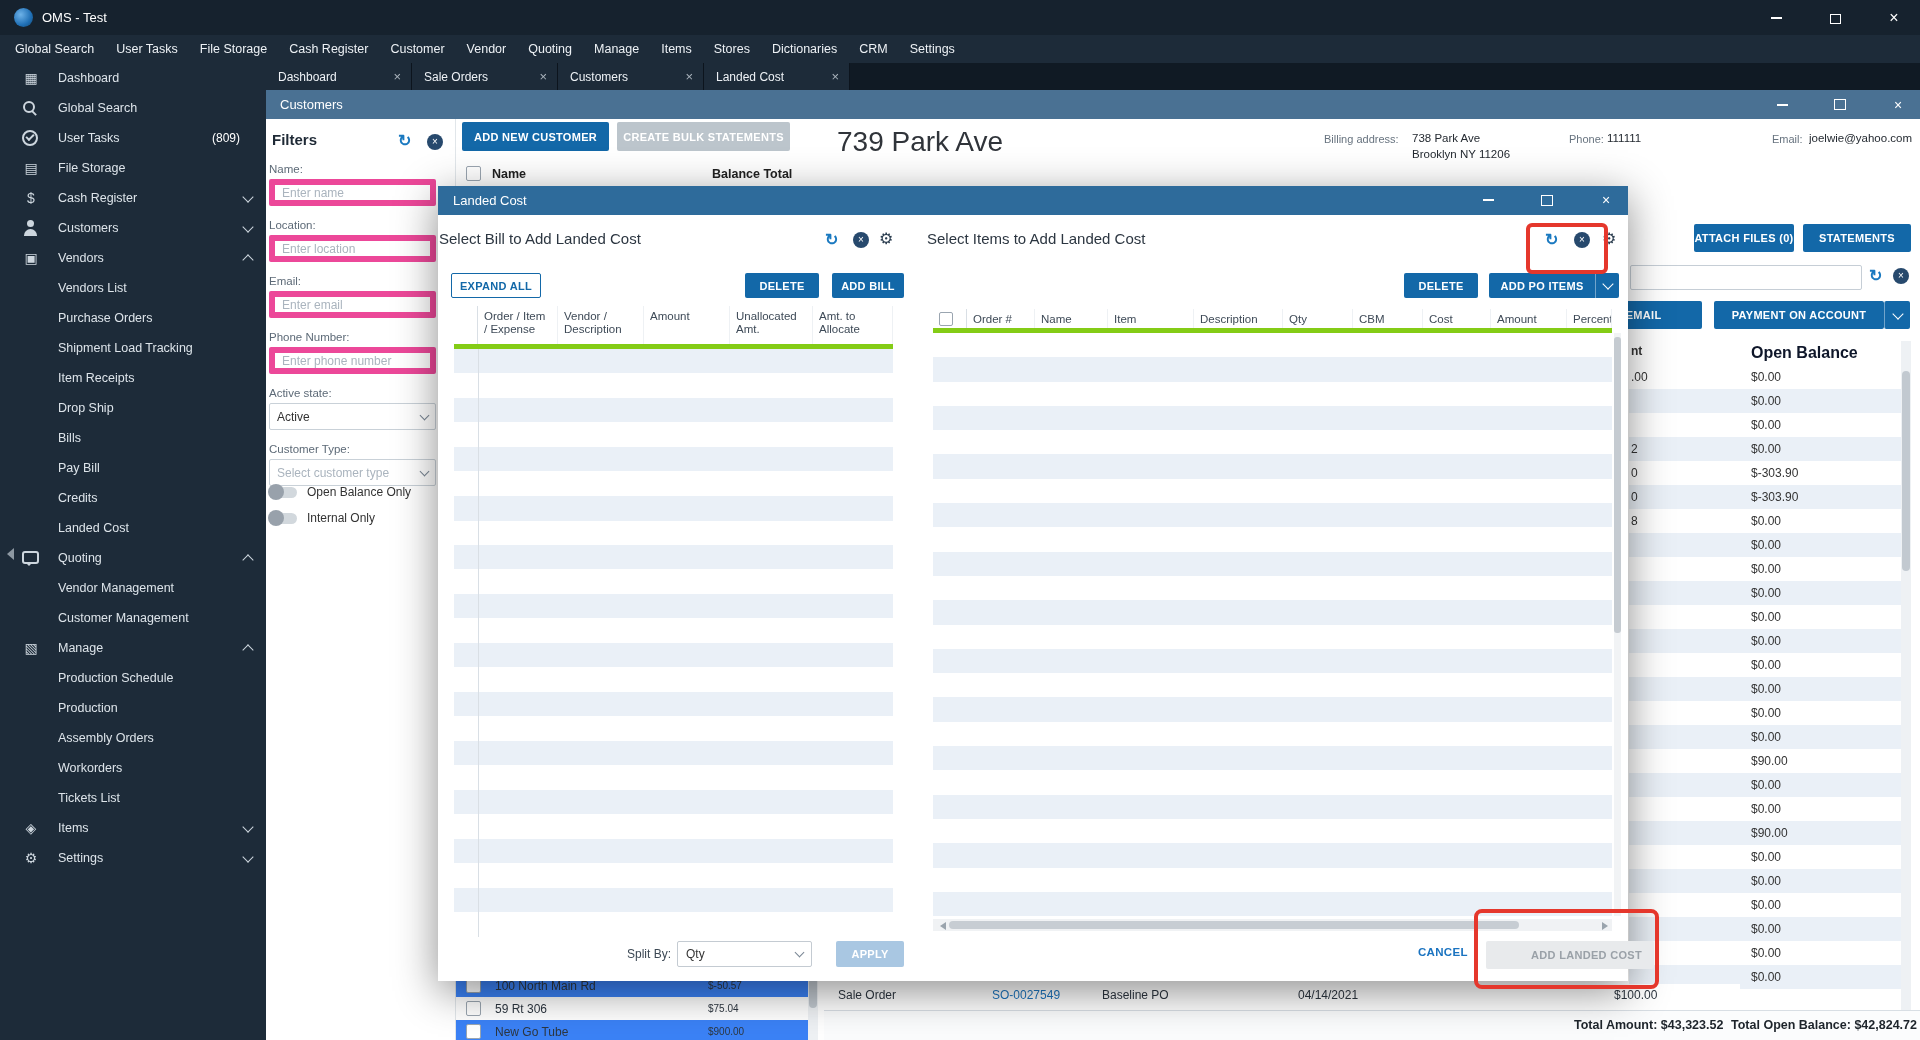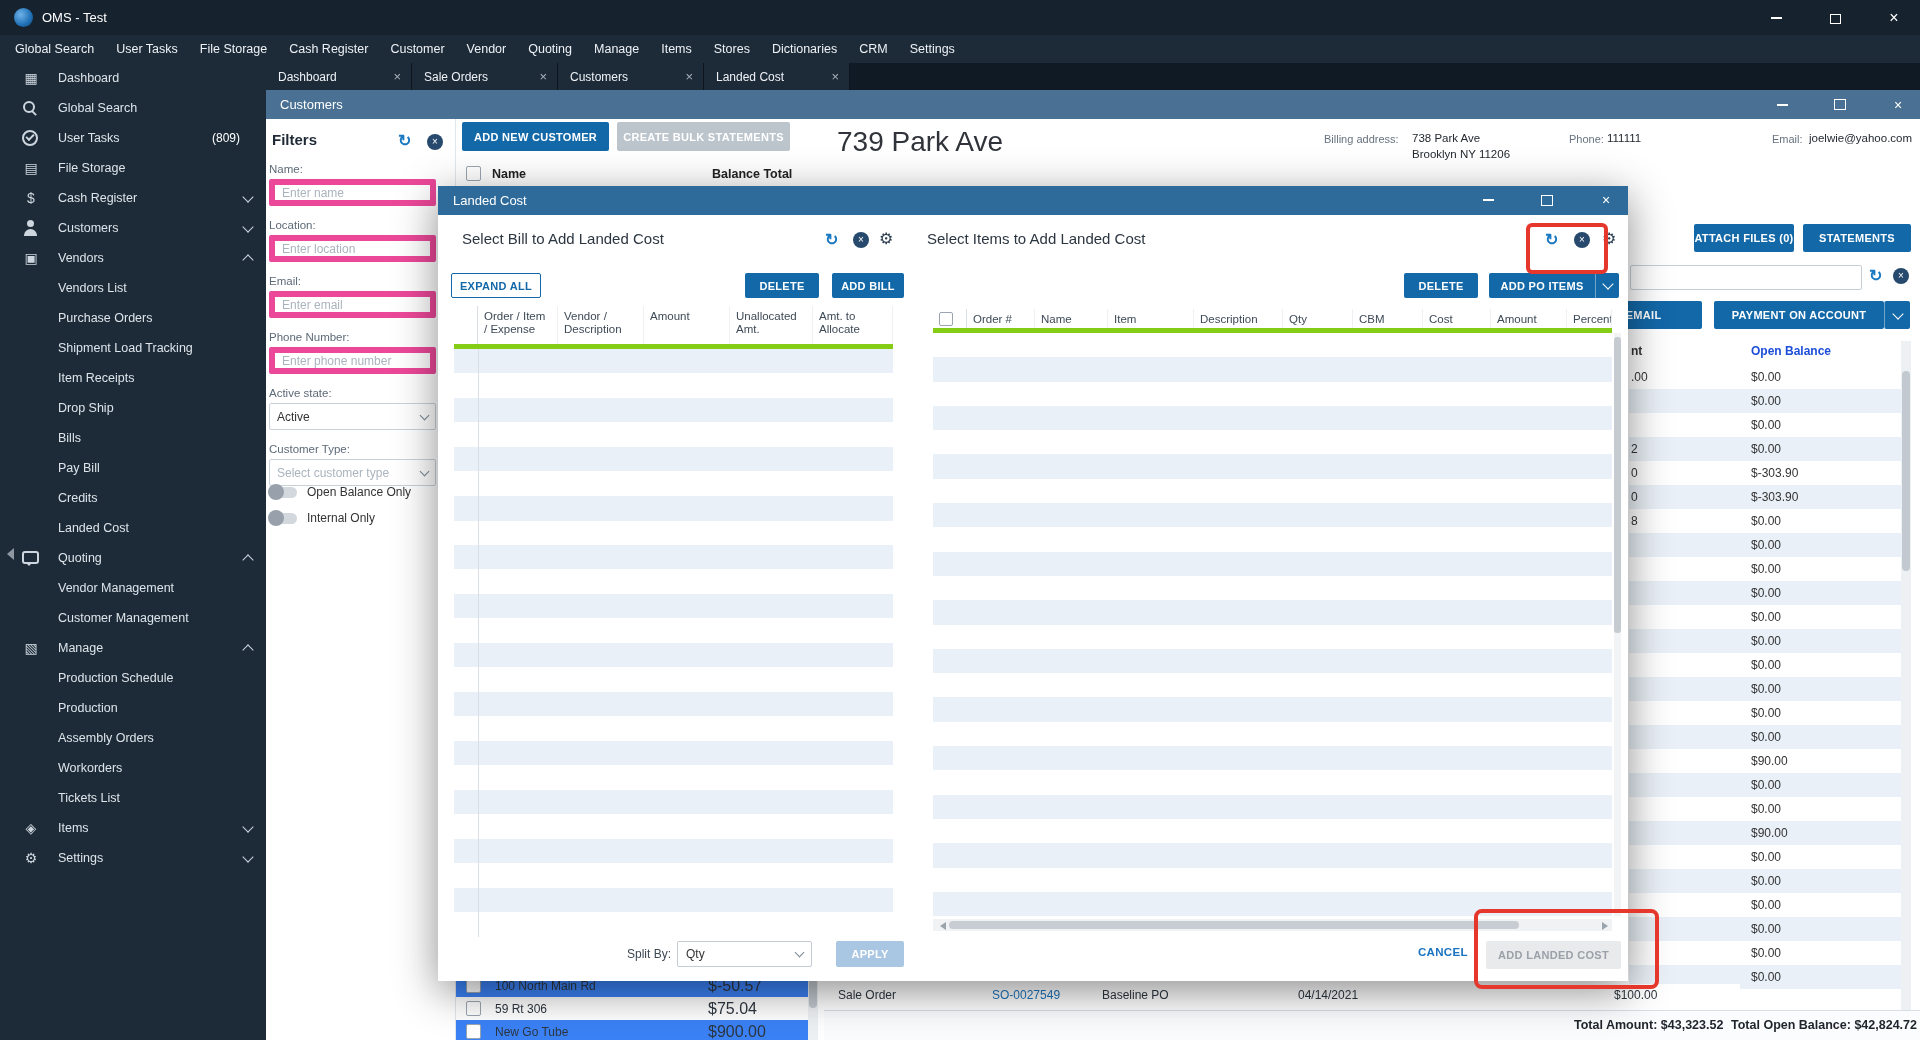--- a/index.html
+++ b/index.html
@@ -69,21 +69,21 @@
   #btn-bulk{left:617px;top:122px;width:173px;height:29px;}
   .cb{display:inline-block;width:15px;height:15px;background:#fff;border:1px solid #9aa5b0;border-radius:2px;box-sizing:border-box;flex:0 0 auto;}
   #lh-cb{left:466px;top:166px;}
   #lh-name{left:492px;top:167px;font-size:12.5px;font-weight:bold;color:#222;}
   #lh-bal{left:712px;top:167px;font-size:12.5px;font-weight:bold;color:#222;}
   #cust-rows{position:absolute;left:456px;top:974px;width:352px;}
   .cust-row{height:23px;display:flex;align-items:center;background:#fff;}
   .cust-row.alt{background:#3b82f6;}
   .cust-row .cb{margin-left:10px;}
   .cr-name{font-size:12px;color:#2d3640;margin-left:14px;flex:1;white-space:nowrap;overflow:hidden;}
-  .cr-bal{font-size:16px;color:#2d3640;width:100px;flex:0 0 auto;}
+  .cr-bal{font-size:10px;color:#2d3640;width:100px;flex:0 0 auto;}
   #list-scroll{left:808px;top:974px;width:10px;height:66px;background:#eef1f4;}
   #list-thumb{left:809px;top:978px;width:8px;height:30px;background:#c2c9d0;border-radius:4px;}
   
   #detail-title{left:837px;top:126px;font-size:28px;font-weight:500;color:#30343a;}
   .d-label{font-size:11px;color:#67737f;}
   .d-value{font-size:11.5px;color:#242a31;}
   #billing-label{left:1324px;top:133px;}
   #billing1{left:1412px;top:132px;}
   #billing2{left:1412px;top:148px;}
   #phone-label{left:1569px;top:133px;}
@@ -96,21 +96,21 @@
   .icon-refresh{font-size:16px;font-weight:bold;color:#1a79c0;line-height:1;}
   .icon-clear{width:16px;height:16px;border-radius:50%;background:#27496d;color:#fff;font-size:10px;display:flex;align-items:center;justify-content:center;line-height:1;}
   .icon-gear{font-size:16px;color:#2c3e50;line-height:1;}
   #detail-refresh{left:1869px;top:268px;}
   #detail-clear{left:1893px;top:268px;}
   #btn-send-email{left:1550px;top:301px;width:152px;height:28px;}
   #btn-payment{left:1714px;top:301px;width:170px;height:28px;}
   #btn-payment-chev{left:1884px;top:301px;width:26px;height:28px;border-left:1px solid rgba(255,255,255,.4);}
   #btn-payment-chev .chev{border-color:#fff;}
   #ob-frag-h{left:1631px;top:344px;font-size:12px;font-weight:bold;color:#333;}
-  #ob-col-h{left:1751px;top:344px;font-size:12px;font-weight:bold;color:#1d4ed8;}
+  #ob-col-h{left:1751px;top:344px;font-size:16px;font-weight:bold;color:#0f172a;}
   #ob-rows{position:absolute;left:1629px;top:365px;width:272px;}
   .ob-row{height:24px;line-height:24px;position:relative;background:#fff;}
   .ob-row.alt{background:#eaf0f7;}
   .ob-frag{position:absolute;left:2px;font-size:12px;color:#333;}
   .ob-val{position:absolute;left:122px;font-size:12px;color:#333;}
   #ob-scroll{left:1901px;top:341px;width:10px;height:669px;background:#eef1f4;}
   #ob-thumb{left:1902px;top:371px;width:8px;height:200px;background:#c2c9d0;border-radius:4px;}
   #transaction-row{left:824px;top:984px;width:916px;height:24px;background:#fff;}
   .tr-cell{position:absolute;top:4px;font-size:12px;color:#2d3640;white-space:nowrap;}
   #tr-type{left:14px;}
@@ -122,21 +122,21 @@
   .total-lbl{position:absolute;top:1018px;font-size:12.5px;font-weight:bold;color:#1d242b;white-space:nowrap;}
   #total-amount{left:1574px;}
   #total-open{left:1731px;}
   
   #modal{position:absolute;left:438px;top:186px;width:1190px;height:795px;background:#fff;z-index:40;box-shadow:0 10px 40px rgba(0,0,0,.45);}
   #modal-titlebar{position:absolute;left:0;top:0;width:1190px;height:29px;background:#2e6b9b;}
   #modal-title{position:absolute;left:15px;top:0;height:29px;line-height:29px;color:#fff;font-size:13px;}
   .mwc{position:absolute;top:4px;width:20px;height:20px;display:flex;align-items:center;justify-content:center;color:#fff;}
   #m-min{left:1040px;}#m-max{left:1099px;}#m-close{left:1158px;}
   .sec-title{position:absolute;font-size:15px;color:#2c3641;}
-  #m-left-title{left:24px;top:44px;}
+  #m-left-title{left:1px;top:44px;}
   #m-right-title{left:489px;top:44px;}
   #ml-refresh{left:387px;top:46px;}#ml-clear{left:415px;top:46px;}#ml-gear{left:441px;top:45px;}
   #mr-refresh{left:1107px;top:46px;}#mr-clear{left:1136px;top:46px;}#mr-gear{left:1164px;top:45px;}
   .btn-outline{background:#fff;border:1px solid #1368a8;color:#1368a8;font-size:11px;font-weight:bold;letter-spacing:.3px;display:flex;align-items:center;justify-content:center;border-radius:2px;box-sizing:border-box;}
   #btn-expand{left:13px;top:87px;width:90px;height:25px;}
   #btn-ml-delete{left:307px;top:87px;width:74px;height:25px;}
   #btn-add-bill{left:394px;top:87px;width:72px;height:25px;}
   #btn-mr-delete{left:966px;top:87px;width:74px;height:25px;}
   #btn-add-po{left:1051px;top:87px;width:106px;height:25px;border-radius:2px 0 0 2px;}
   #btn-add-po-chev{left:1157px;top:87px;width:24px;height:25px;border-radius:0 2px 2px 0;border-left:1px solid rgba(255,255,255,.4);}
@@ -158,21 +158,21 @@
   #rt-hscroll{position:absolute;left:495px;top:733px;width:679px;height:12px;background:#f0f2f4;}
   .hs-arrow{position:absolute;top:736px;width:0;height:0;border:4px solid transparent;}
   #hs-left{left:498px;border-right:6px solid #9aa4ad;}
   #hs-right{left:1164px;border-left:6px solid #9aa4ad;}
   #rt-hthumb{position:absolute;left:511px;top:735px;width:570px;height:8px;background:#c7cdd3;border-radius:4px;}
   #split-label{position:absolute;left:189px;top:761px;font-size:12px;color:#3c4854;}
   #split-select{position:absolute;left:239px;top:755px;width:135px;height:26px;box-sizing:border-box;border:1px solid #c4cbd2;border-radius:2px;background:#fff;display:flex;align-items:center;padding:0 8px;}
   #split-select .f-selval{font-size:12px;}
   #btn-apply{left:398px;top:755px;width:68px;height:26px;background:#a9c7e2;color:#fff;font-size:11px;font-weight:bold;letter-spacing:.3px;display:flex;align-items:center;justify-content:center;border-radius:2px;}
   #btn-cancel{left:980px;top:760px;color:#1a73c0;font-size:11.5px;font-weight:bold;letter-spacing:.3px;}
-  #btn-add-landed{left:1048px;top:755px;width:135px;height:28px;background:#e8eaec;color:#9aa1a8;font-size:11px;font-weight:bold;letter-spacing:.3px;display:flex;align-items:center;justify-content:center;border-radius:2px;}
+  #btn-add-landed{left:1048px;top:755px;width:135px;height:28px;background:#e8eaec;color:#9aa1a8;font-size:11px;font-weight:bold;letter-spacing:.3px;display:flex;align-items:center;justify-content:center;border-radius:2px;padding-left:33px;}
   #modal .abs{position:absolute;}
   
   .annot{position:absolute;border:4px solid #e5372c;z-index:100;}
   #annot-icons{left:1526px;top:223px;width:74px;height:43px;border-radius:6px;}
   #annot-button{left:1474px;top:909px;width:177px;height:72px;border-radius:8px;}
 </style>
 </head>
 <body>
 
 <div id="screen">

